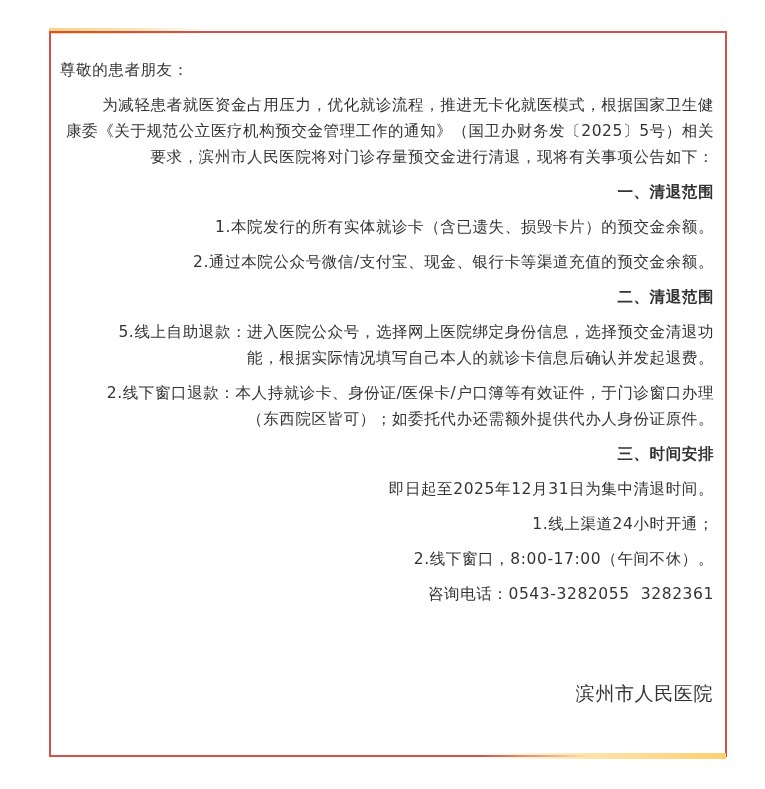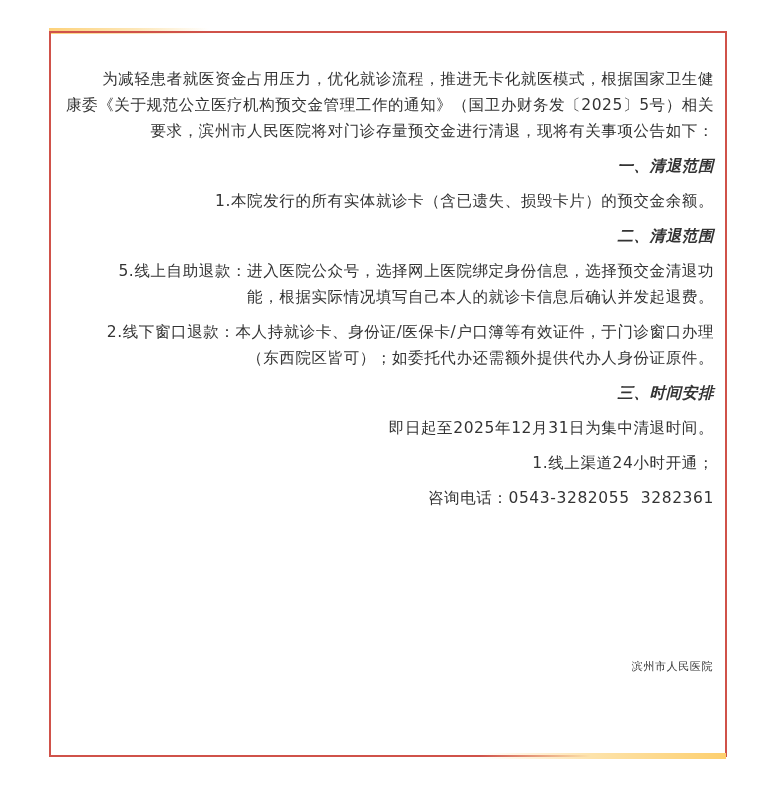--- a/index.html
+++ b/index.html
@@ -8,40 +8,43 @@
   .frame { position: absolute; left: 49px; top: 31px; width: 674px; height: 722px;
            border: 2px solid #d0524a; box-sizing: content-box; }
   .bar-top { position: absolute; left: 49px; top: 28px; width: 160px; height: 6px;
              background: linear-gradient(to right, #fdd27a 0%, #fde7b8 55%, rgba(255,255,255,0) 100%); }
   .bar-bottom { position: absolute; left: 480px; top: 753px; width: 246px; height: 6px;
                 background: linear-gradient(to left, #fdcf6e 0%, #fde3ab 55%, rgba(255,255,255,0) 100%); }
   .content { position: absolute; left: 60px; top: 57px; width: 654px; font-size: 15.5px; }
   .p { margin: 0; line-height: 26px; letter-spacing: 0.6px; }
   .indent { text-indent: 31px; }
   .sub { padding-left: 29px; }
-  .head { padding-left: 29px; font-weight: bold; font-style: italic; }
+  .head { padding-left: 29px; font-weight: bold; }
   .gap { margin-top: 9px; text-align: right; }
-  .sign { position: absolute; right: 52px; top: 654px; font-size: 11px; line-height: 26px; letter-spacing: 0.6px; }
+  .sign { position: absolute; right: 52px; top: 680px; font-size: 19px; line-height: 26px; letter-spacing: 0.6px; }
 </style>
 </head>
 <body>
 
 <div class="bar-top"></div>
 <div class="frame"></div>
 <div class="bar-bottom"></div>
 
 <div class="content">
+  <p class="p">尊敬的患者朋友：</p>
   <p class="p indent gap">为减轻患者就医资金占用压力，优化就诊流程，推进无卡化就医模式，根据国家卫生健康委《关于规范公立医疗机构预交金管理工作的通知》（国卫办财务发〔2025〕5号）相关要求，滨州市人民医院将对门诊存量预交金进行清退，现将有关事项公告如下：</p>
 
   <p class="p head gap">一、清退范围</p>
   <p class="p sub gap">1.本院发行的所有实体就诊卡（含已遗失、损毁卡片）的预交金余额。</p>
+  <p class="p sub gap">2.通过本院公众号微信/支付宝、现金、银行卡等渠道充值的预交金余额。</p>
 
   <p class="p head gap">二、清退范围</p>
   <p class="p indent gap">5.线上自助退款：进入医院公众号，选择网上医院绑定身份信息，选择预交金清退功能，根据实际情况填写自己本人的就诊卡信息后确认并发起退费。</p>
   <p class="p indent gap">2.线下窗口退款：本人持就诊卡、身份证/医保卡/户口簿等有效证件，于门诊窗口办理（东西院区皆可）；如委托代办还需额外提供代办人身份证原件。</p>
 
   <p class="p head gap">三、时间安排</p>
   <p class="p sub gap">即日起至2025年12月31日为集中清退时间。</p>
   <p class="p sub gap">1.线上渠道24小时开通；</p>
+  <p class="p sub gap">2.线下窗口，8:00-17:00（午间不休）。</p>
   <p class="p sub gap" style="white-space:pre;">咨询电话：0543-3282055  3282361</p>
 </div>
 
 <div class="sign">滨州市人民医院</div>
 
 </body></html>

